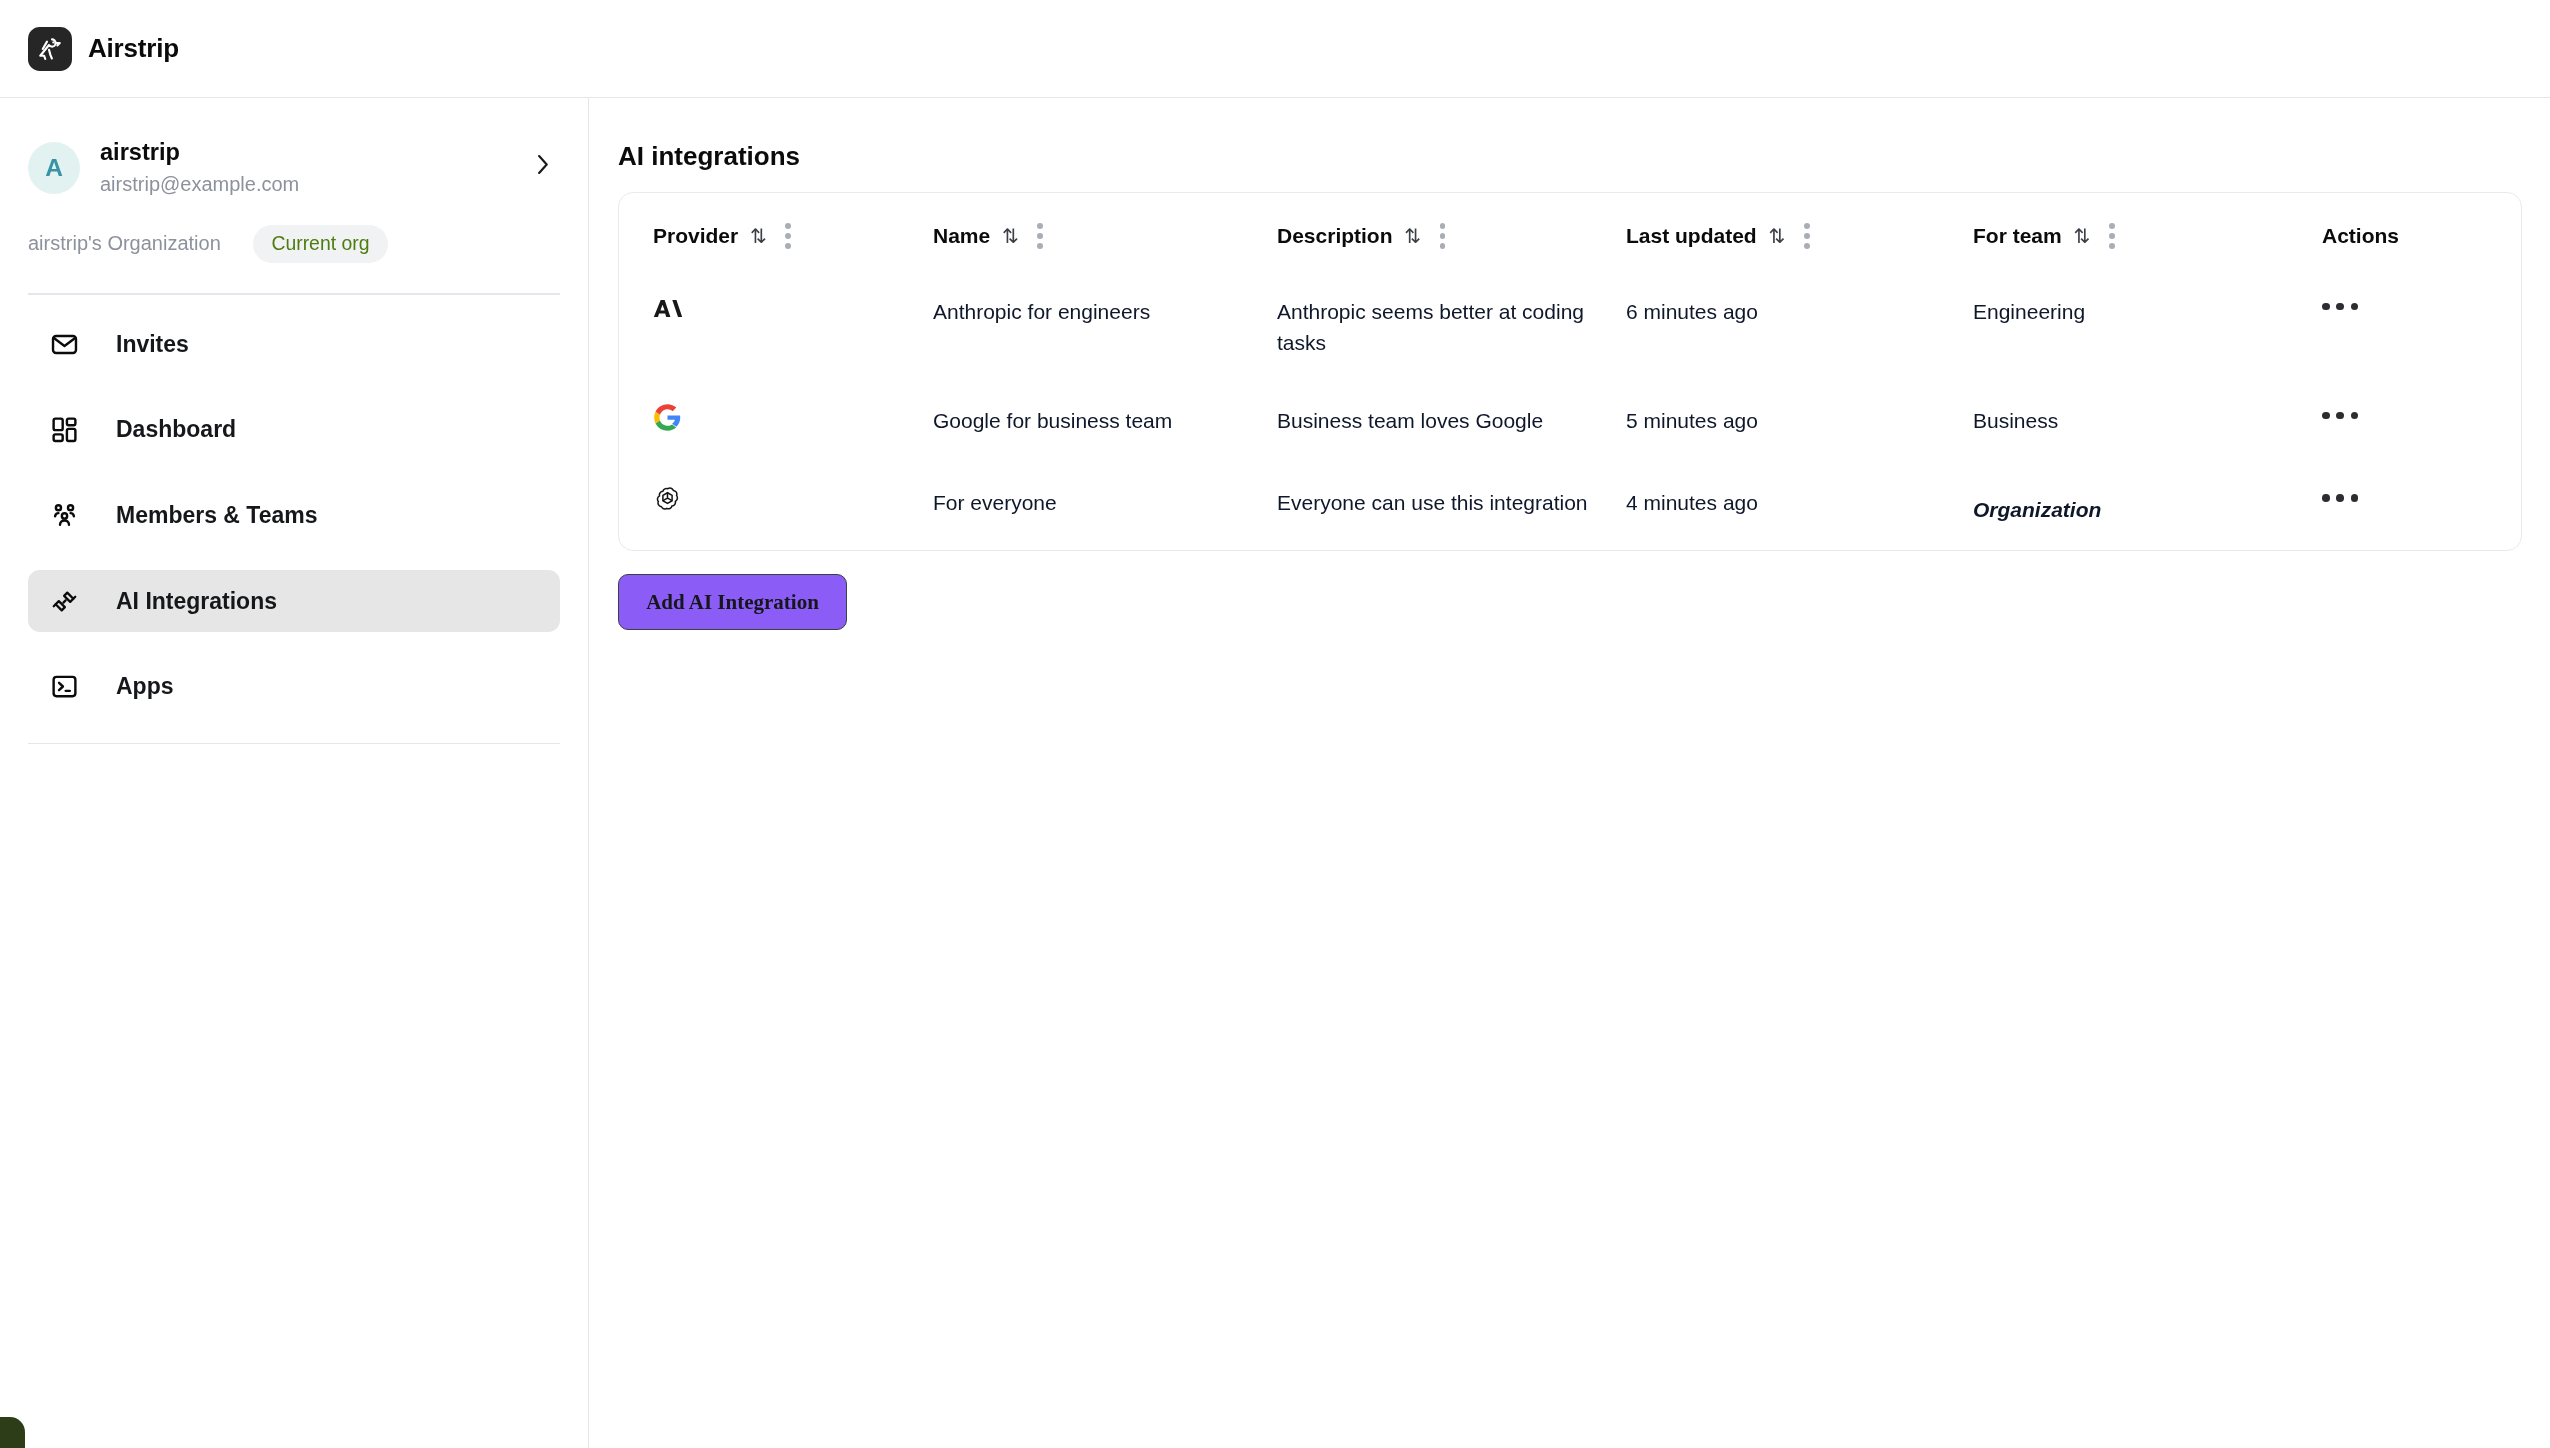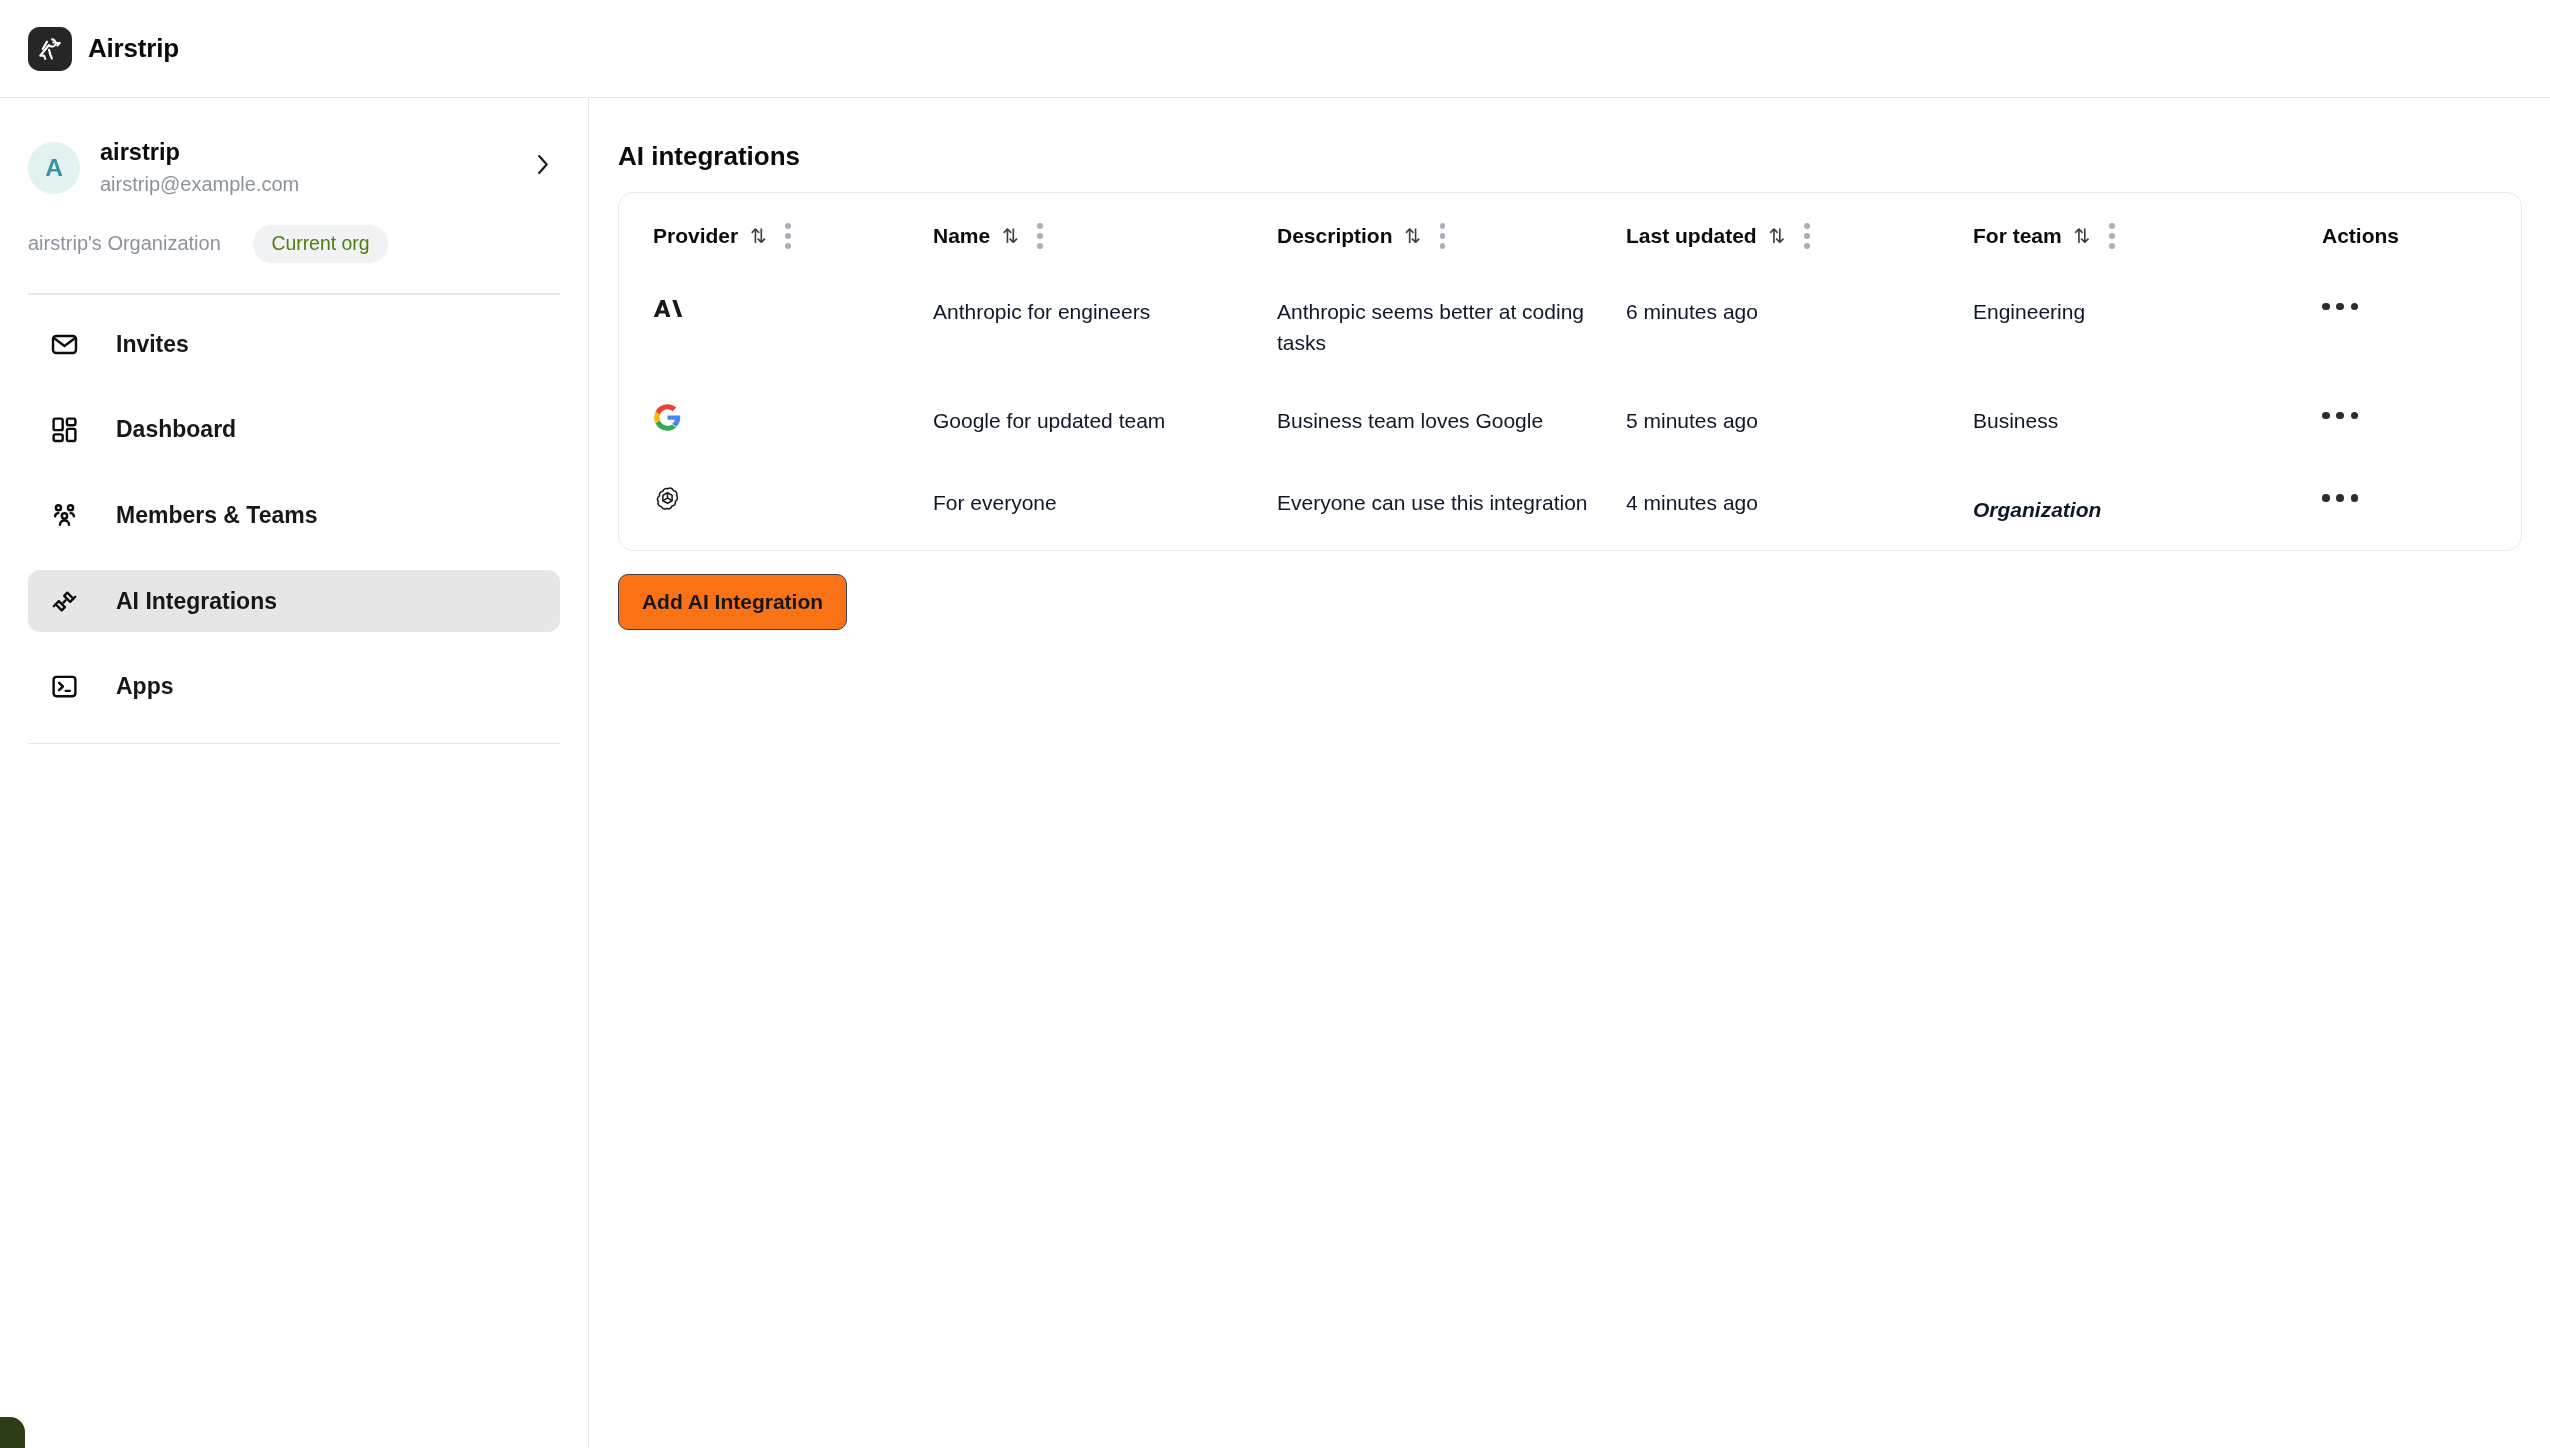--- a/index.html
+++ b/index.html
@@ -109,22 +109,22 @@
   td.pr { padding-top: 20px; }
   .cell-pad { padding-right: 37px; }
   .org-italic { font-weight: bold; font-style: italic; margin-top: 7px; }
   .row-actions { display: flex; gap: 6.7px; align-items: center; padding-top: 6.7px; }
   .row-actions i { width: 7.6px; height: 7.6px; border-radius: 50%; background: #2b2d31; display: block; }
 
   .add-btn {
     position: absolute; left: 28px;
     width: 229px; height: 56px;
     border: 1.7px solid #3b3f46; border-radius: 10px;
-    background: #f97316; color: #15171a;
-    font-family: Liberation Sans, sans-serif;
+    background: #8b5cf6; color: #15171a;
+    font-family: Liberation Serif, serif;
     font-size: 21px; font-weight: bold;
     display: flex; align-items: center; justify-content: center;
   }
 
   .corner-widget {
     position: absolute; left: -29px; bottom: -17px;
     width: 54px; height: 49px;
     background: #2d3d18; border-radius: 15px;
   }
 </style>
@@ -347,21 +347,21 @@
             <span>
               <svg width="29" height="29" viewBox="0 0 48 48">
                 <path fill="#4285F4" d="M45.1 24.5c0-1.6-.1-2.7-.4-3.9H24v7.1h12.1c-.2 1.8-1.6 4.6-4.5 6.5l6.9 5.3c4.1-3.8 6.6-9.4 6.6-15z"></path>
                 <path fill="#34A853" d="M24 46c5.9 0 10.9-2 14.5-5.3l-6.9-5.3c-1.8 1.3-4.3 2.2-7.6 2.2-5.8 0-10.8-3.8-12.5-9.1l-7.2 5.5C7.9 41.2 15.4 46 24 46z"></path>
                 <path fill="#FBBC05" d="M11.5 28.5c-.5-1.4-.7-2.9-.7-4.5s.3-3.1.7-4.5l-7.2-5.6C2.8 16.9 2 20.4 2 24s.8 7.1 2.3 10.1l7.2-5.6z"></path>
                 <path fill="#EA4335" d="M24 10.2c4.1 0 6.9 1.8 8.5 3.3l6.1-6C34.9 4.1 29.9 2 24 2 15.4 2 7.9 6.8 4.3 13.9l7.2 5.6c1.7-5.3 6.7-9.3 12.5-9.3z"></path>
               </svg>
             </span>
           </td>
           <td class="c2">
-            <div class="cell-pad">Google for updated team</div>
+            <div class="cell-pad">Google for business team</div>
           </td>
           <td class="c3">
             <div class="cell-pad">Business team loves Google</div>
           </td>
           <td class="c4">
             <div class="cell-pad">5 minutes ago</div>
           </td>
           <td class="c5">
             <div class="cell-pad">Business</div>
           </td>

